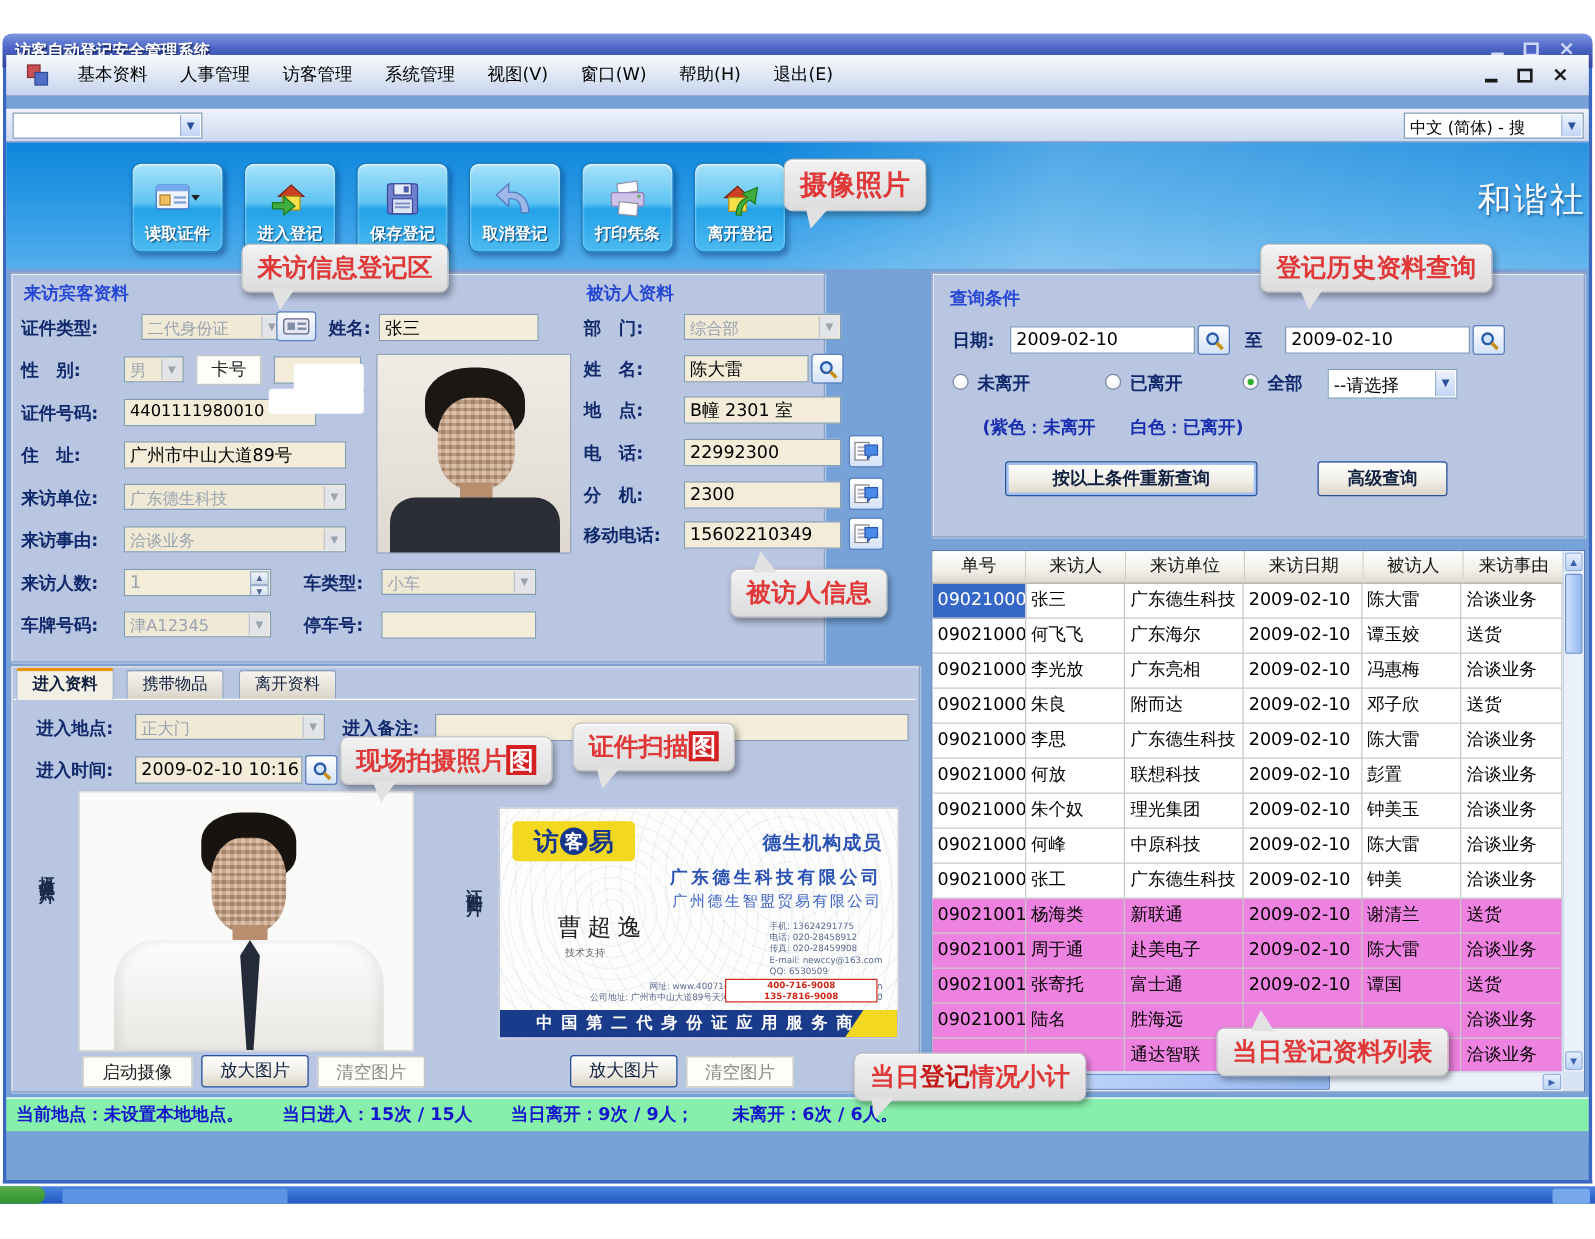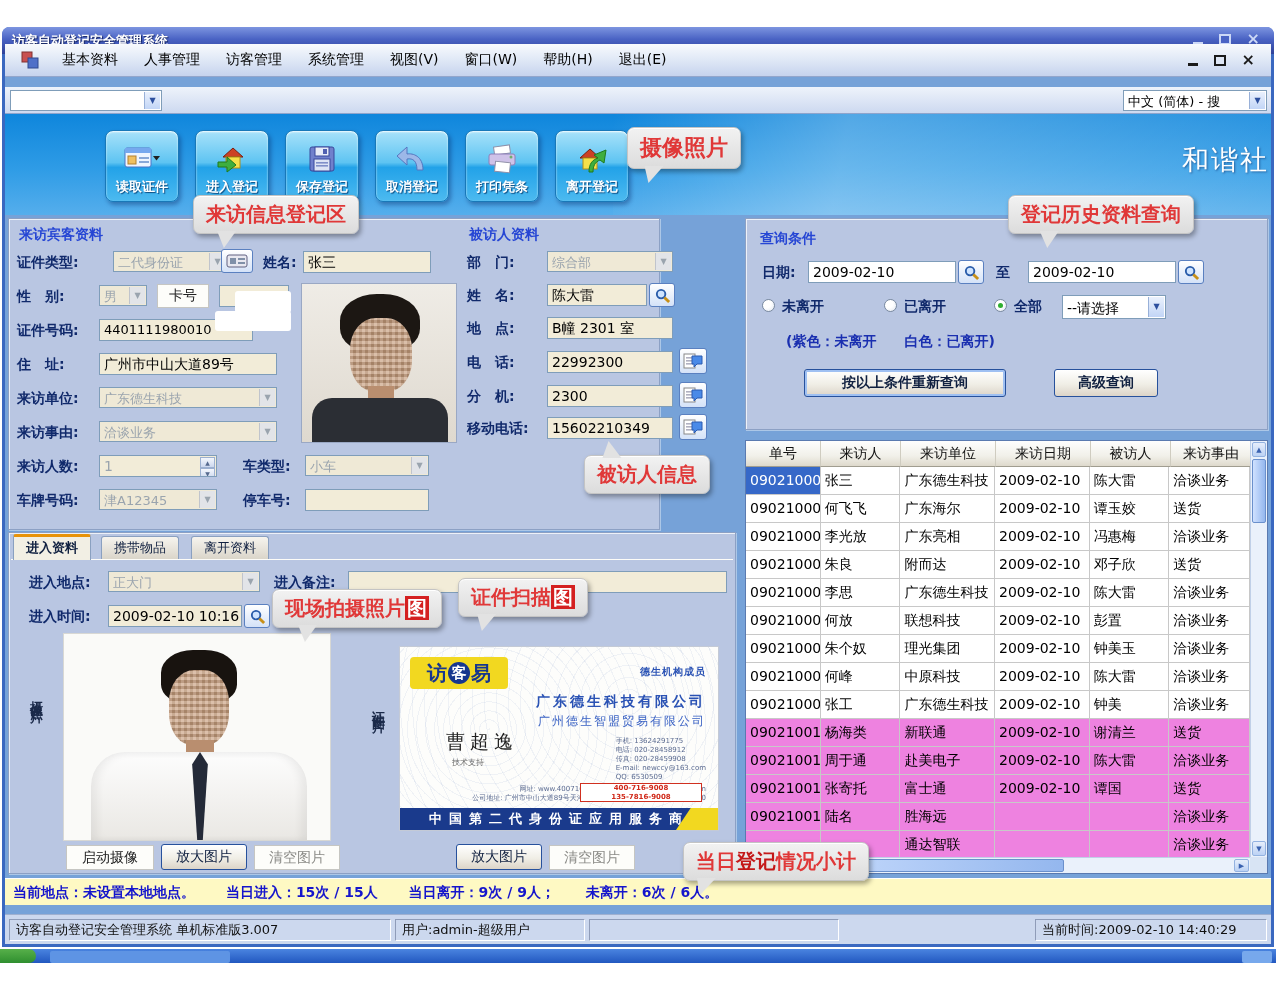--- a/index.html
+++ b/index.html
@@ -121,21 +121,21 @@
   .vlabel{position:absolute;writing-mode:vertical-rl;font-size:13px;font-weight:bold;color:#1b2a4a;letter-spacing:3px;}
 
   
   .idcard{position:absolute;background:#fdfdfb;border:1px solid #c4cad6;overflow:hidden;
     background-image:repeating-radial-gradient(circle at 28% 45%,rgba(100,130,190,.09) 0 1px,transparent 1px 9px),
       repeating-radial-gradient(circle at 72% 30%,rgba(100,130,190,.09) 0 1px,transparent 1px 12px);}
   .card-logo{position:absolute;left:10px;top:10px;width:98px;height:32px;background:#f2d820;border-radius:4px;
     display:flex;align-items:center;justify-content:center;font-size:20px;font-weight:bold;color:#16368e;}
   .card-logo .mid{display:inline-block;width:22px;height:22px;line-height:22px;border-radius:50%;
     background:#16368e;color:#fff;font-size:15px;text-align:center;margin:0 1px;}
-  .card-member{position:absolute;right:12px;top:18px;color:#2a52b4;font-weight:bold;font-size:10px;letter-spacing:1px;}
+  .card-member{position:absolute;right:12px;top:18px;color:#2a52b4;font-weight:bold;font-size:15px;letter-spacing:1px;}
   .card-co1{position:absolute;right:12px;top:46px;color:#2a52b4;font-weight:bold;font-size:14px;letter-spacing:3px;}
   .card-co2{position:absolute;right:12px;top:66px;color:#3a62c4;font-size:12px;letter-spacing:2px;}
   .card-name{position:absolute;left:46px;top:82px;color:#222;font-size:19px;letter-spacing:5px;font-family:"DejaVu Serif",serif;}
   .card-title{position:absolute;left:52px;top:110px;color:#666;font-size:8px;}
   .cline{font-size:7px;color:#5a6a90;line-height:9px;}
   .card-fine{position:absolute;right:12px;top:90px;}
   .card-line2{position:absolute;right:12px;top:138px;font-size:7px;color:#5a6a90;text-align:right;line-height:9px;}
   .card-hot{position:absolute;right:16px;bottom:28px;width:122px;height:19px;border:1px solid #d03020;background:#fff;
     display:flex;flex-direction:column;align-items:center;justify-content:center;}
   .card-hot span{font-size:7px;font-weight:bold;color:#d02818;line-height:9px;}
@@ -148,21 +148,21 @@
   .callout{position:absolute;z-index:60;background:linear-gradient(180deg,#f2f2f2,#dcdcdc);
     border:1px solid #c4c4c4;border-radius:7px;box-shadow:2px 3px 5px rgba(0,0,0,.35),inset 0 1px 0 #fff;
     color:#e03838;font-weight:bold;font-size:20px;padding:5px 12px;white-space:nowrap;}
   .callout .hl{background:#d42020;color:#fff;padding:0 2px;}
   .callout .strong{color:#c41818;}
   .tail{position:absolute;width:0;height:0;border-style:solid;z-index:59;}
   .tail.down{border-width:17px 6px 0 13px;border-color:#e2e2e2 transparent transparent transparent;}
   .tail.up{border-width:0 6px 17px 13px;border-color:transparent transparent #e2e2e2 transparent;}
 
   
-  .summary{position:absolute;left:0;width:1266px;height:27px;background:#fef9c3;border-top:1px solid #fff;
+  .summary{position:absolute;left:0;width:1266px;height:27px;background:#86efac;border-top:1px solid #fff;
     font-size:14px;font-weight:bold;color:#1515cc;line-height:26px;padding-left:8px;white-space:nowrap;}
   .summary span{margin-right:26px;}
   .statusbar{position:absolute;left:0;top:887px;width:1266px;height:30px;background:#ccd8ee;border-top:1px solid #9fb0d0;}
   .sseg{position:absolute;top:4px;height:22px;border:1px solid;border-color:#8f9cb8 #fff #fff #8f9cb8;
     font-size:13px;color:#111;line-height:20px;padding:0 6px;white-space:nowrap;overflow:hidden;}
 
   .taskbar{position:absolute;left:0;top:949px;width:1276px;height:14px;
     background:linear-gradient(180deg,#4a84e0,#2258c0);}
   .tb-start{position:absolute;left:0;top:0;width:36px;height:14px;background:linear-gradient(180deg,#57b04a,#2f8f2f);border-radius:0 7px 7px 0;}
   .tb-task{position:absolute;left:50px;top:2px;width:180px;height:12px;background:#5e94e4;border-radius:2px;}
@@ -708,27 +708,25 @@
       <div class="tail down" style="left:22px;bottom:-15px;transform:skewX(-20deg);"></div>
     </div>
     <div class="callout" style="left:453px;top:464px;">
       <span>证件扫描</span><span class="hl">图</span>
       <div class="tail down" style="left:14px;bottom:-15px;transform:skewX(-26deg);"></div>
     </div>
     <div class="callout" style="left:678px;top:728px;">
       <span>当日</span><span class="strong">登记</span><span>情况小计</span>
       <div class="tail down" style="left:8px;bottom:-15px;transform:skewX(-30deg);"></div>
     </div>
+    <div class="callout" style="left:968px;top:708px;">
+      <span>当日登记资料列表</span>
+      <div class="tail up" style="left:24px;top:-15px;transform:skewX(16deg);"></div>
+    </div>
   </div>
 
-  <div class="statusbar">
-    <div class="sseg" style="left:4px;width:382px;">访客自动登记安全管理系统 单机标准版3.007</div>
-    <div class="sseg" style="left:390px;width:190px;">用户:admin-超级用户</div>
-    <div class="sseg" style="left:584px;width:250px;"></div>
-    <div class="sseg" style="right:4px;width:232px;">当前时间:2009-02-10 14:40:29</div>
-  </div>
 </div>
 
 <div class="taskbar">
   <div class="tb-start"></div>
   <div class="tb-task"></div>
   <div class="tb-tray"></div>
 </div>
 
 </body></html>

